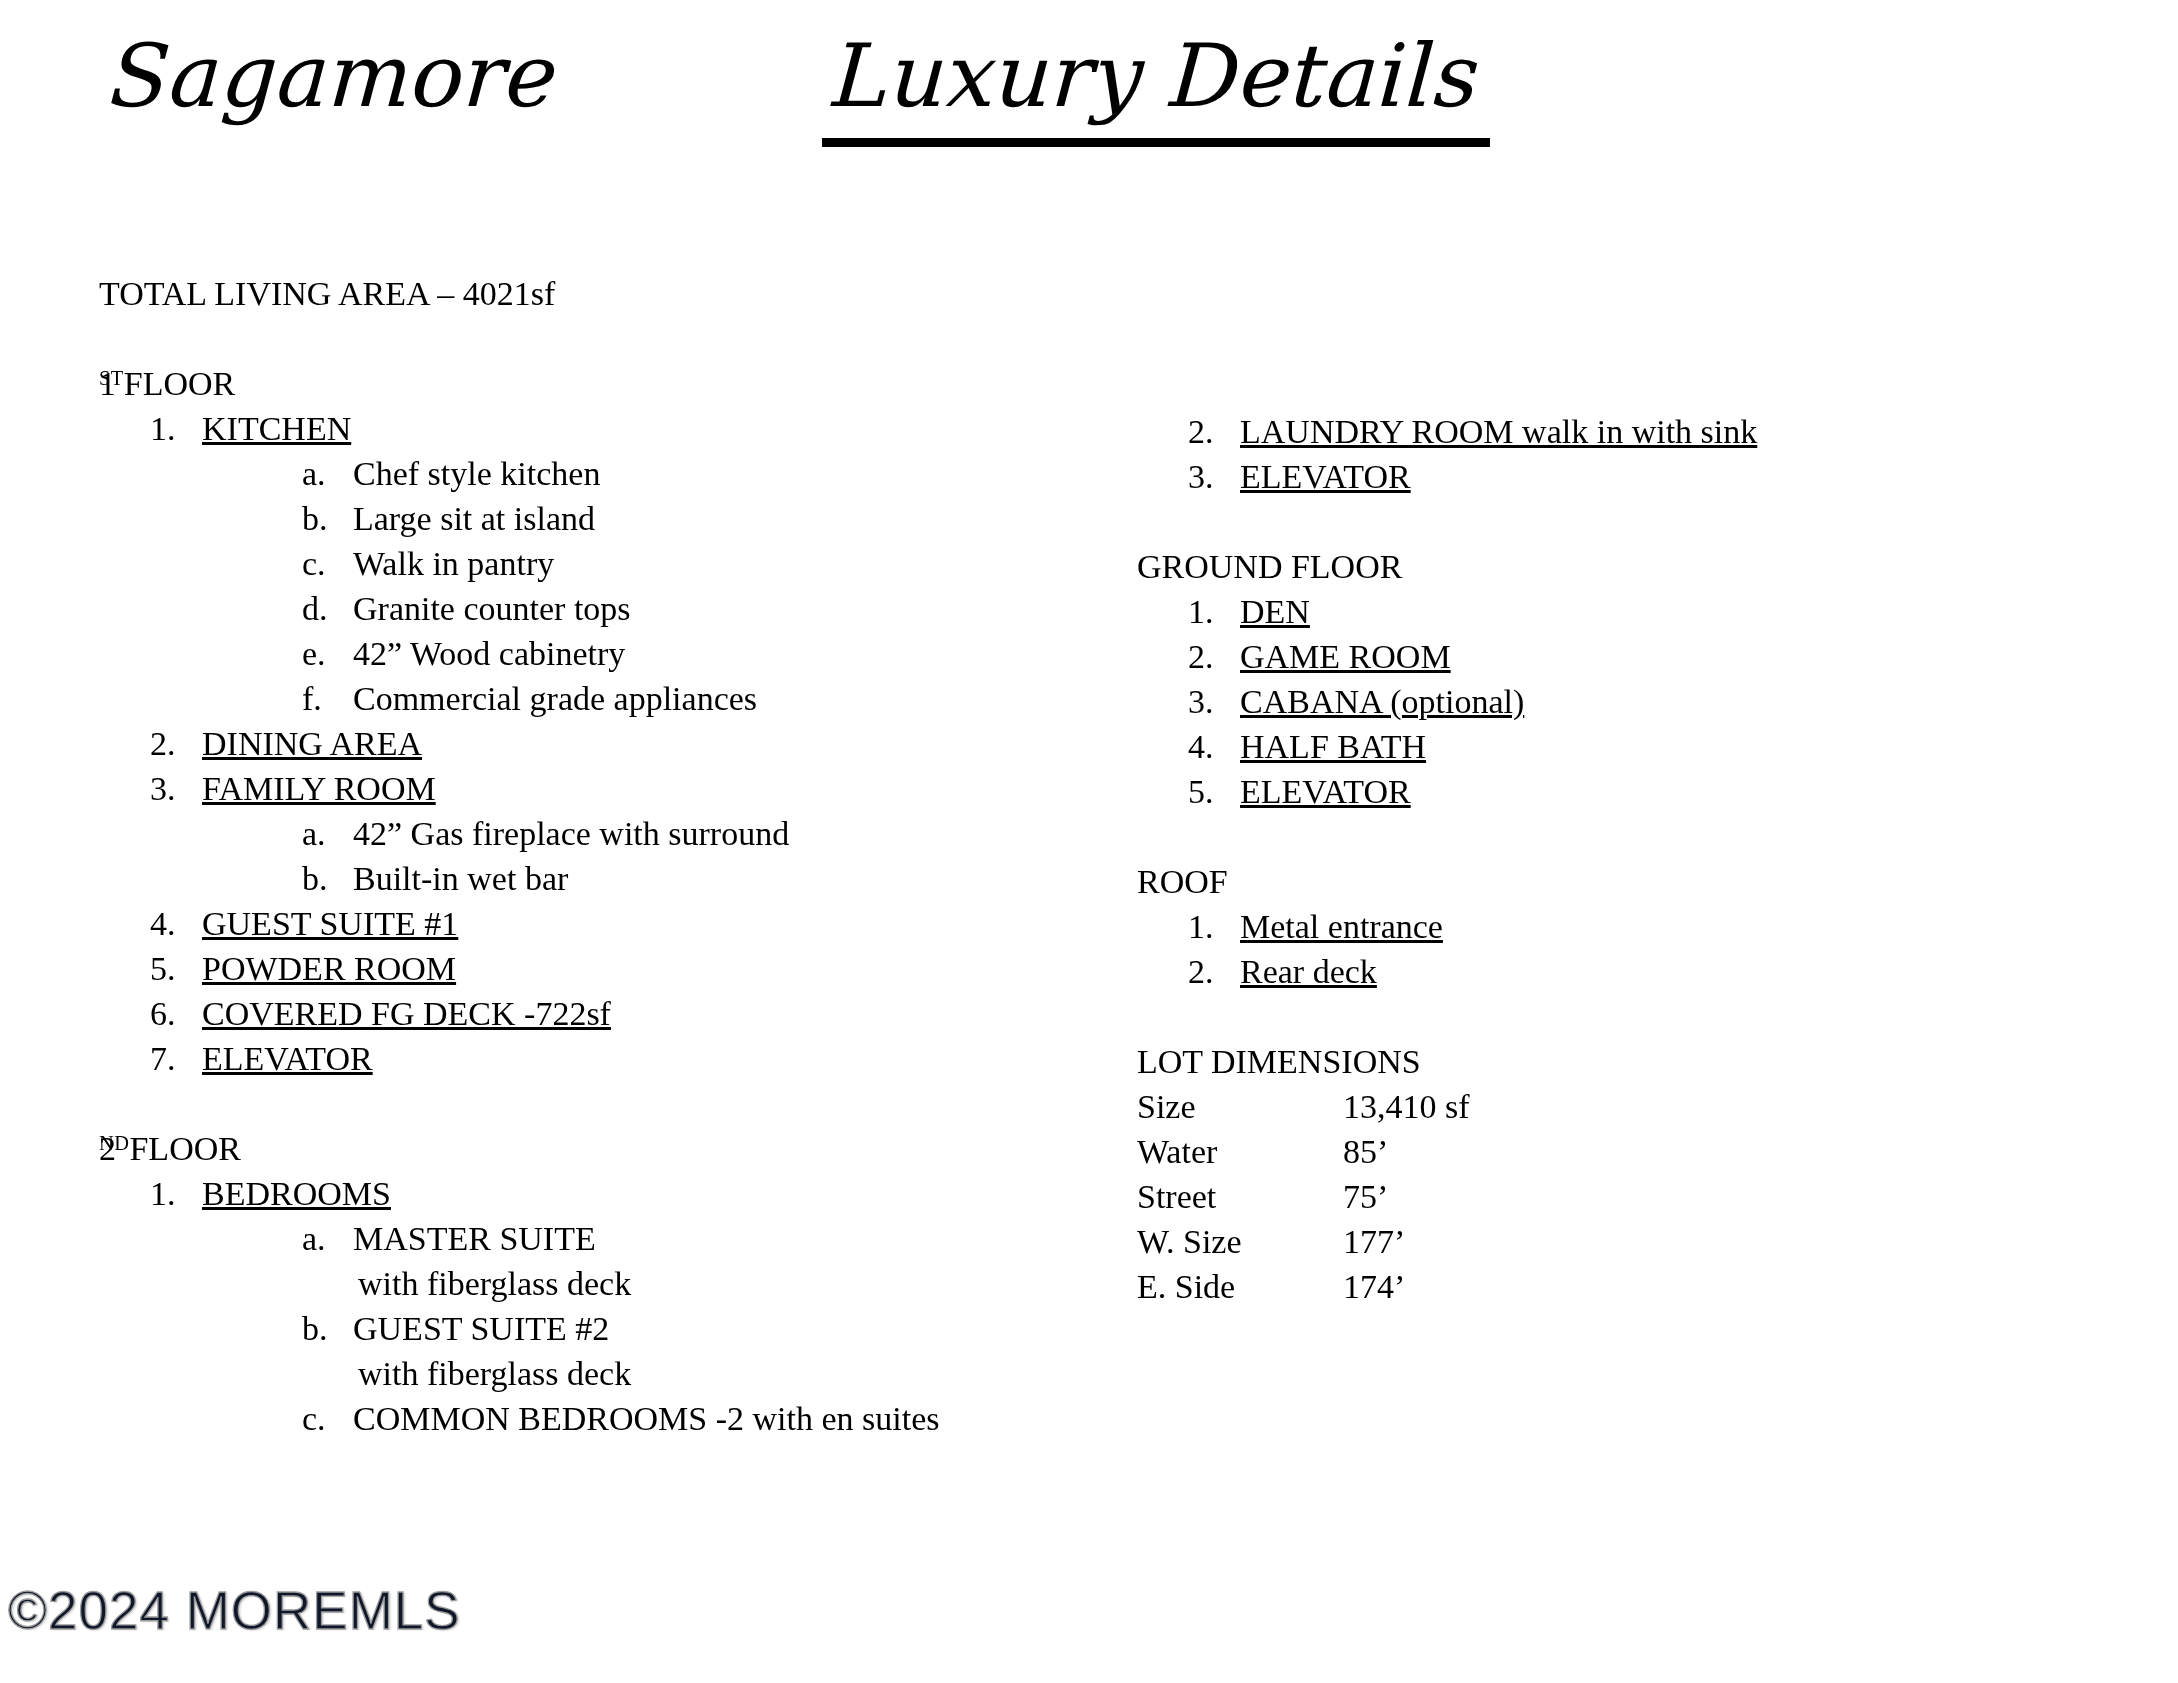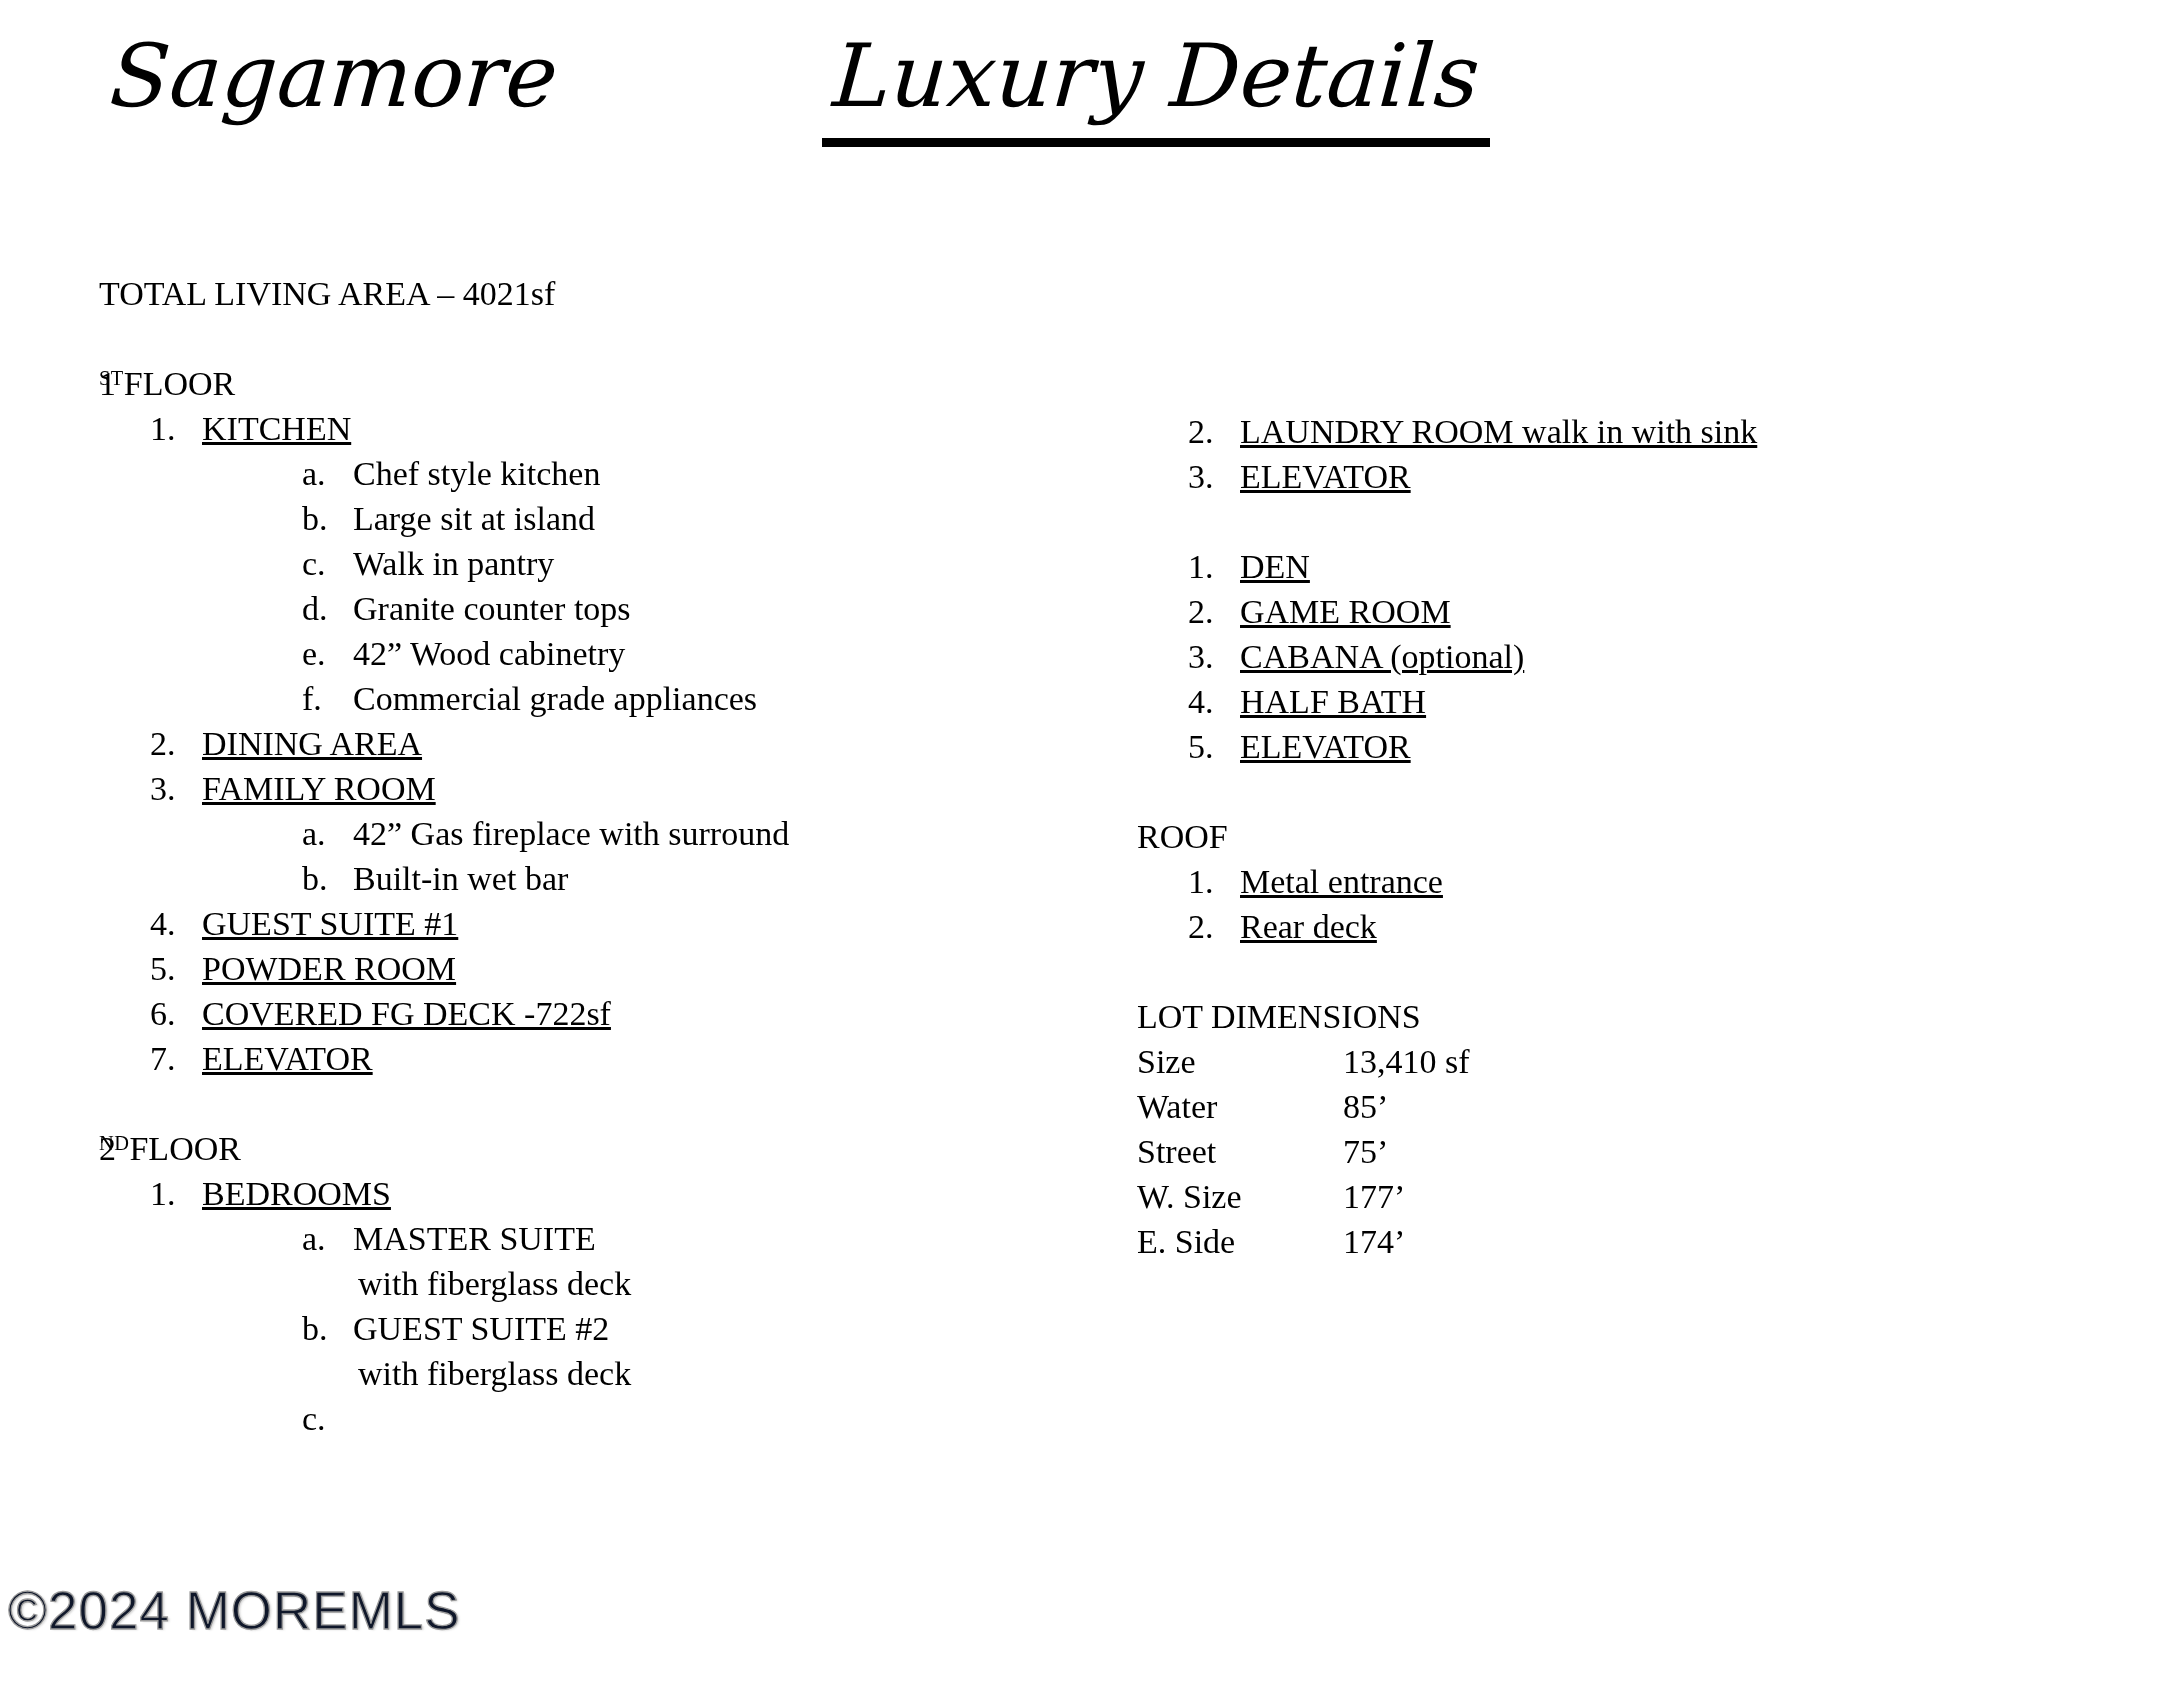--- a/index.html
+++ b/index.html
@@ -191,38 +191,42 @@
     </div>
     <div class="line">
       <span class="m-sub">b.</span>
       <span class="t-sub">GUEST SUITE #2</span>
     </div>
     <div class="line">
       <span class="t-cont">with fiberglass deck</span>
     </div>
     <div class="line">
       <span class="m-sub">c.</span>
+      <span class="t-sub">COMMON BEDROOMS -2 with en suites</span>
     </div>
 
   </div>
 
   <div class="col col-right">
 
     <div class="line">
       <span class="m-num">2.</span>
       <span class="t-num">LAUNDRY ROOM walk in with sink</span>
     </div>
     <div class="line">
       <span class="m-num">3.</span>
       <span class="t-num">ELEVATOR</span>
     </div>
 
     <div class="line"></div>
 
     <div class="line">
+      <span class="t-head">GROUND FLOOR</span>
+    </div>
+    <div class="line">
       <span class="m-num">1.</span>
       <span class="t-num">DEN</span>
     </div>
     <div class="line">
       <span class="m-num">2.</span>
       <span class="t-num">GAME ROOM</span>
     </div>
     <div class="line">
       <span class="m-num">3.</span>
       <span class="t-num">CABANA (optional)</span>

